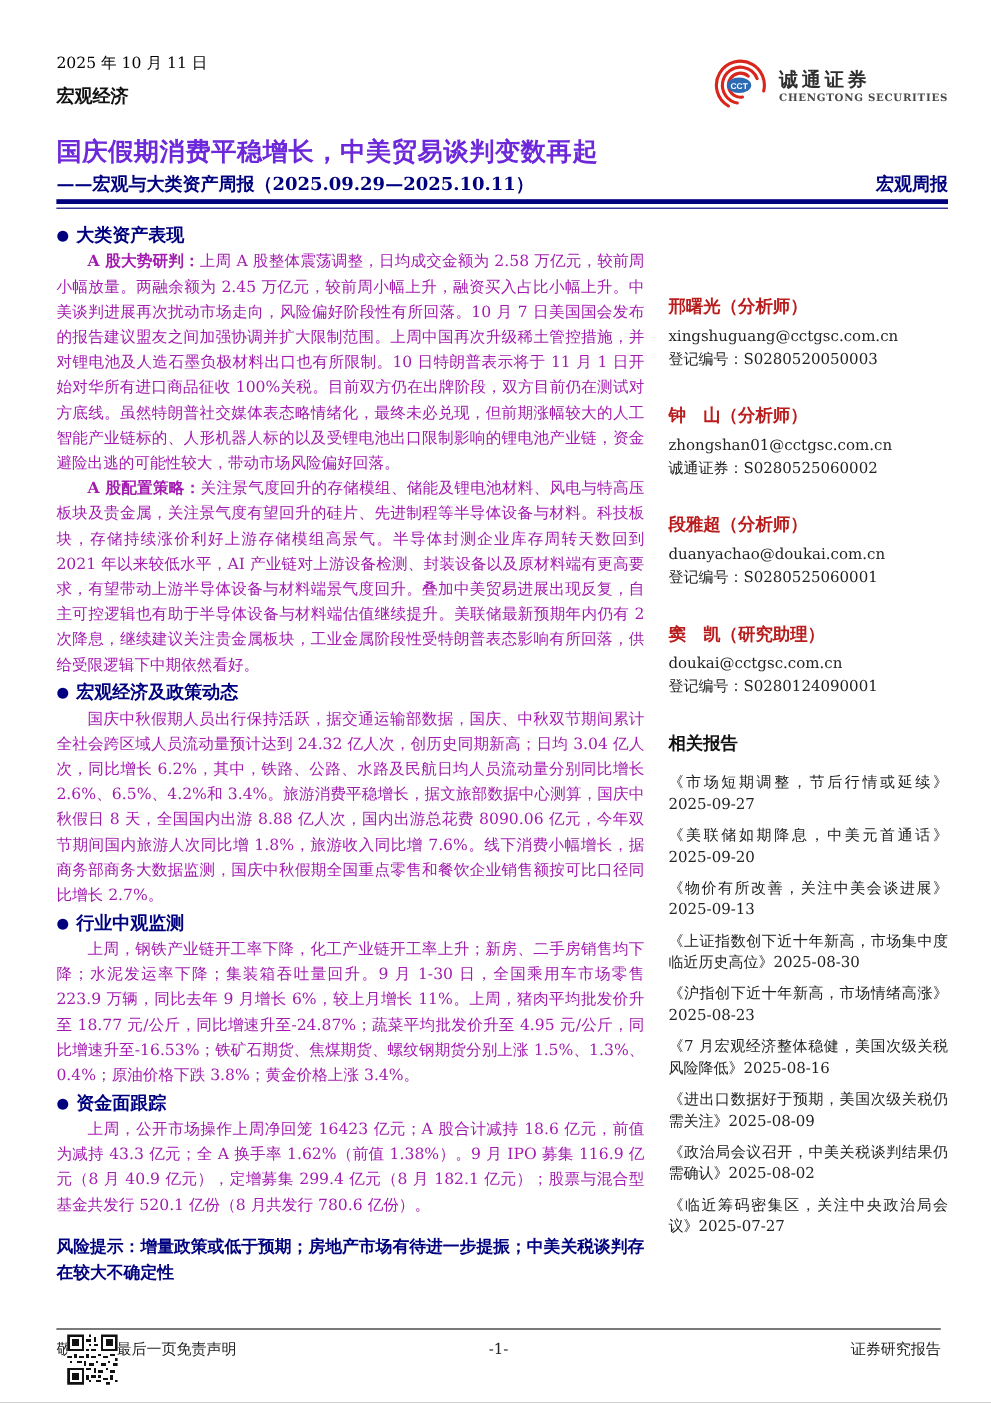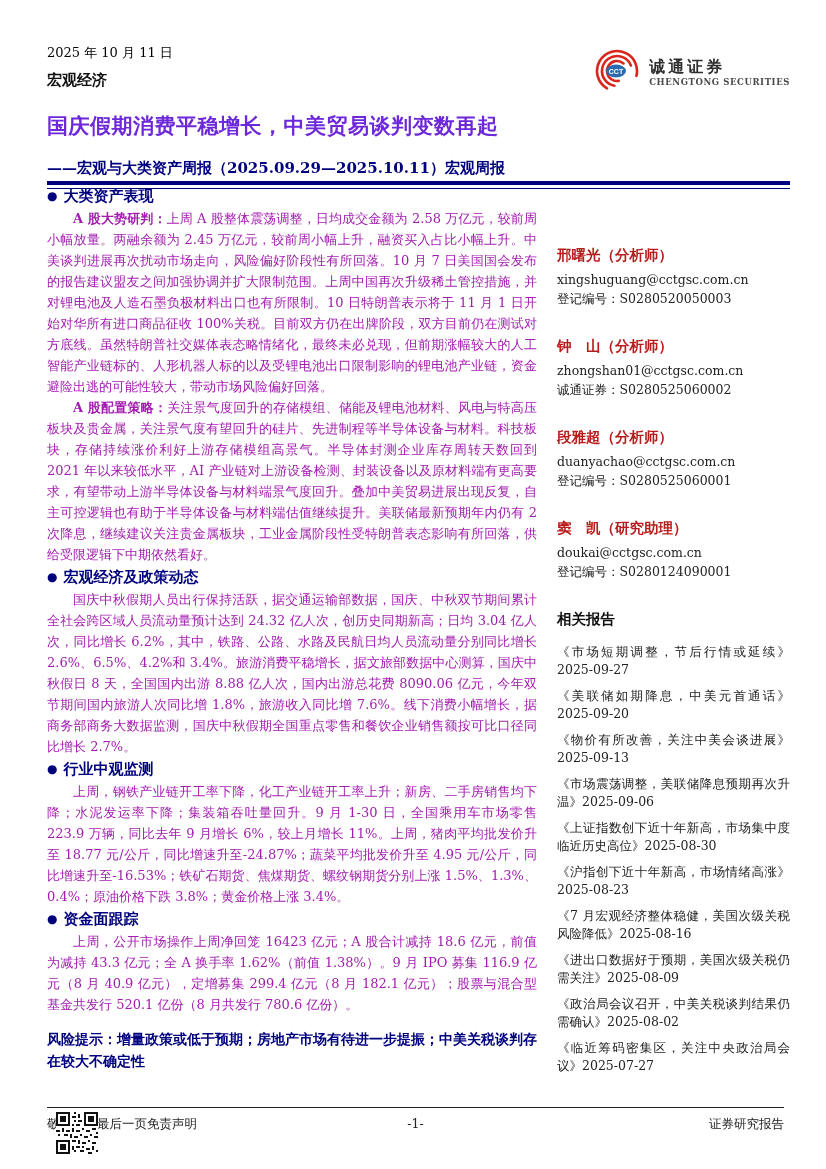--- a/index.html
+++ b/index.html
@@ -13,21 +13,21 @@
   
   .header { position:absolute; top:44px; left:47px; right:36px; display:flex; justify-content:space-between; }
   .header-meta .date { font-size:13px; color:#000000; }
   .header-meta .category { font-size:15px; font-weight:bold; margin-top:9px; color:#111; }
   .brand { display:flex; align-items:center; gap:8px; margin-top:4px; }
   .brand-text .cn { font-size:16px; font-weight:bold; color:#2f2f2f; letter-spacing:3px; line-height:1.05; }
   .brand-text .en { font-size:8.5px; font-weight:bold; color:#4a4a4a; letter-spacing:0.6px; margin-top:2px;text-align:center; }
   
   .title-block { position:absolute; top:112px; left:47px; width:743px; }
   .report-title { font-size:21px; font-weight:bold; color:#6d28d9; letter-spacing:0.5px; }
-  .subtitle-row { display:flex; justify-content:flex-start; align-items:flex-end; margin-top:19px; }
+  .subtitle-row { display:flex; justify-content:space-between; align-items:flex-end; margin-top:4px; }
   .subtitle { font-size:15px; font-weight:bold; color:#00007e; }
   .report-type { font-size:15px; font-weight:bold; color:#00007e; }
   .rule { margin-top:3px; height:8px; border-top:4px solid #00007e; border-bottom:1px solid #00007e; }
   
   .content { position:absolute; top:184px; left:47px; width:490px; }
   .sec-heading { font-size:15px; font-weight:bold; color:#00007e; margin:3px 0 2px 0; }
   .sec-heading .bullet { font-size:12px; margin-right:6px; position:relative; top:-1px; }
   .para { font-size:13px; line-height:21px; text-align:justify; text-indent:2em; color:#a21caf; }
   .para .lead { font-weight:bold; }
   .risk { margin-top:13px; font-size:14px; font-weight:bold; color:#00007e; line-height:22px; text-align:justify; }
@@ -102,35 +102,34 @@
           <div class="a-email">xingshuguang@cctgsc.com.cn</div>
           <div class="a-reg">登记编号：S0280520050003</div>
         </div>
         <div class="analyst">
           <div class="a-name">钟　山（分析师）</div>
           <div class="a-email">zhongshan01@cctgsc.com.cn</div>
           <div class="a-reg">诚通证券：S0280525060002</div>
         </div>
         <div class="analyst">
           <div class="a-name">段雅超（分析师）</div>
-          <div class="a-email">duanyachao@cctgsc.com.cn</div>
+          <div class="a-email">duanyachao@doukai.com.cn</div>
           <div class="a-reg">登记编号：S0280525060001</div>
         </div>
         <div class="analyst">
           <div class="a-name">窦　凯（研究助理）</div>
           <div class="a-email">doukai@cctgsc.com.cn</div>
           <div class="a-reg">登记编号：S0280124090001</div>
         </div>
       </div>
     <div class="related-heading">相关报告</div>
     <div>
         <div class="report-item">《市场短期调整，节后行情或延续》2025-09-27</div>
         <div class="report-item">《美联储如期降息，中美元首通话》2025-09-20</div>
         <div class="report-item">《物价有所改善，关注中美会谈进展》2025-09-13</div>
-        <div class="report-item">《市场震荡调整，美联储降息预期再次升温》2025-09-06</div>
         <div class="report-item">《上证指数创下近十年新高，市场集中度临近历史高位》2025-08-30</div>
         <div class="report-item">《沪指创下近十年新高，市场情绪高涨》2025-08-23</div>
         <div class="report-item">《7 月宏观经济整体稳健，美国次级关税风险降低》2025-08-16</div>
         <div class="report-item">《进出口数据好于预期，美国次级关税仍需关注》2025-08-09</div>
         <div class="report-item">《政治局会议召开，中美关税谈判结果仍需确认》2025-08-02</div>
         <div class="report-item">《临近筹码密集区，关注中央政治局会议》2025-07-27</div>
       </div>
   </div>
 
   <div class="footer-rule"></div>

